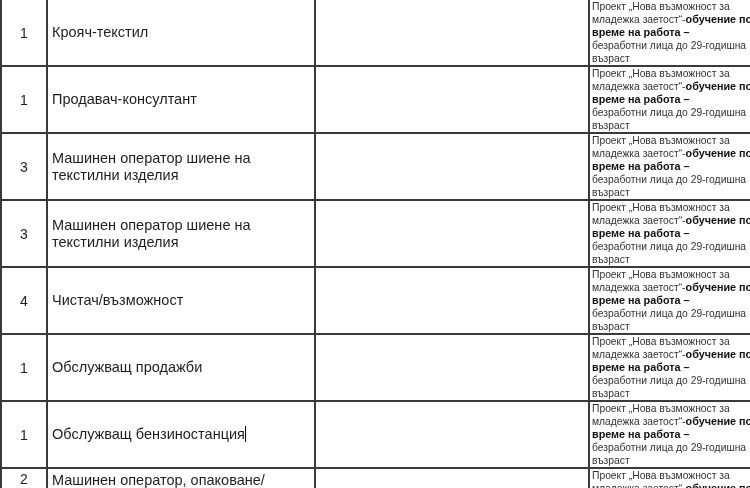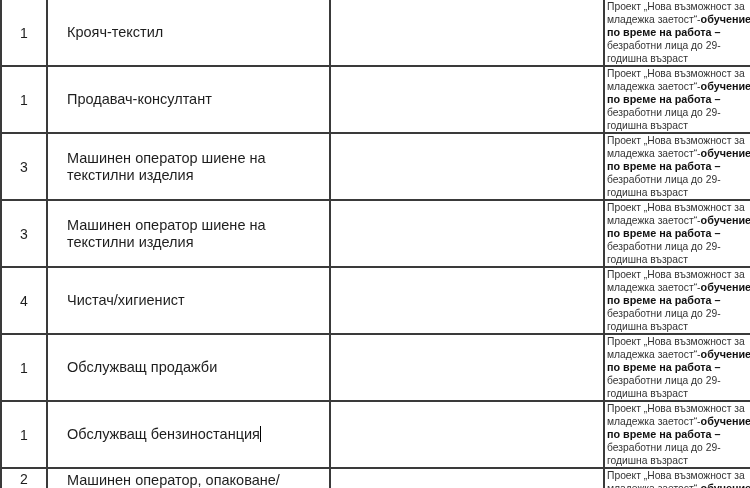--- a/index.html
+++ b/index.html
@@ -4,21 +4,21 @@
 <style>
   html, body { margin: 0; padding: 0; background: #ffffff; }
   body { width: 750px; height: 488px; overflow: hidden; position: relative;
          font-family: "Liberation Sans", sans-serif; color: #1e1e1e; }
   .table { position: absolute; left: 0; top: -2px; width: 760px; border-collapse: collapse; table-layout: fixed; }
   .table td { border: 2px solid #3a3a3a; padding: 0; vertical-align: middle; }
   .table tr { height: 64px; }
   .table tr.last { height: 41px; }
   .table tr.last td { vertical-align: top; }
   td.num { width: 44px; text-align: center; font-size: 14px; }
-  td.name { width: 262px; font-size: 14.5px; line-height: 17px; padding-left: 19px; margin-left: 36px; }
+  td.name { width: 262px; font-size: 14.5px; line-height: 17px; padding-left: 4px; margin-left: 36px; }
   td.empty { width: 272px; }
   td.note { font-size: 10.3px; line-height: 13px; padding-left: 2px; vertical-align: top; color: #333; }
   td.note b { color: #111; font-size: 10.8px; }
   tr.last td.name { padding-top: 3px; }
   tr.last td.num { padding-top: 2px; }
   .cursor { display: inline-block; width: 1px; height: 16px; background: #000; vertical-align: -3px; }
 </style>
 </head>
 <body>
 
@@ -43,21 +43,21 @@
       <td class="note"><span>Проект „Нова възможност за младежка заетост“-</span><b>обучение по време на работа –</b><br><span>безработни лица до 29-годишна възраст</span></td>
     </tr>
     <tr>
       <td class="num">3</td>
       <td class="name">Машинен оператор шиене на текстилни изделия</td>
       <td class="empty"></td>
       <td class="note"><span>Проект „Нова възможност за младежка заетост“-</span><b>обучение по време на работа –</b><br><span>безработни лица до 29-годишна възраст</span></td>
     </tr>
     <tr>
       <td class="num">4</td>
-      <td class="name">Чистач/хигиенист</td>
+      <td class="name">Чистач/възможност</td>
       <td class="empty"></td>
       <td class="note"><span>Проект „Нова възможност за младежка заетост“-</span><b>обучение по време на работа –</b><br><span>безработни лица до 29-годишна възраст</span></td>
     </tr>
     <tr>
       <td class="num">1</td>
       <td class="name">Обслужващ продажби</td>
       <td class="empty"></td>
       <td class="note"><span>Проект „Нова възможност за младежка заетост“-</span><b>обучение по време на работа –</b><br><span>безработни лица до 29-годишна възраст</span></td>
     </tr>
     <tr>

